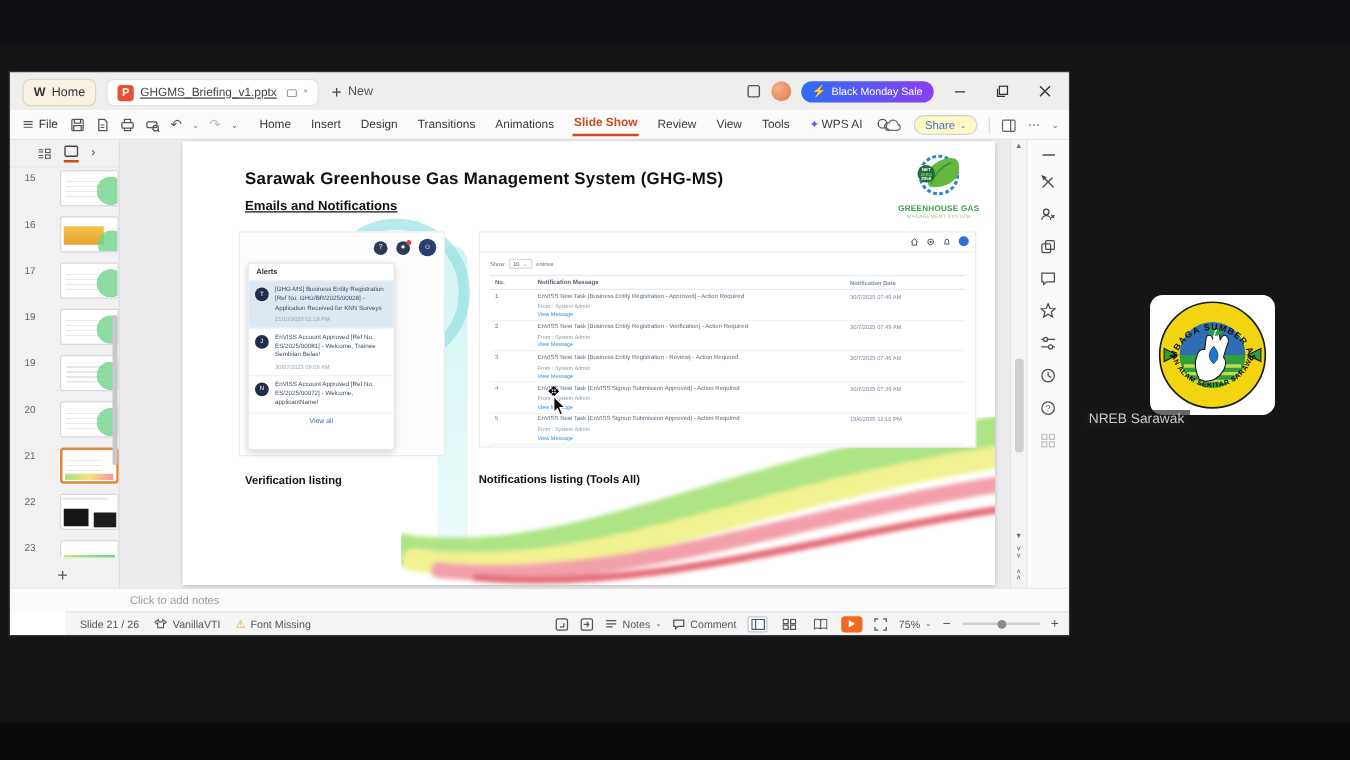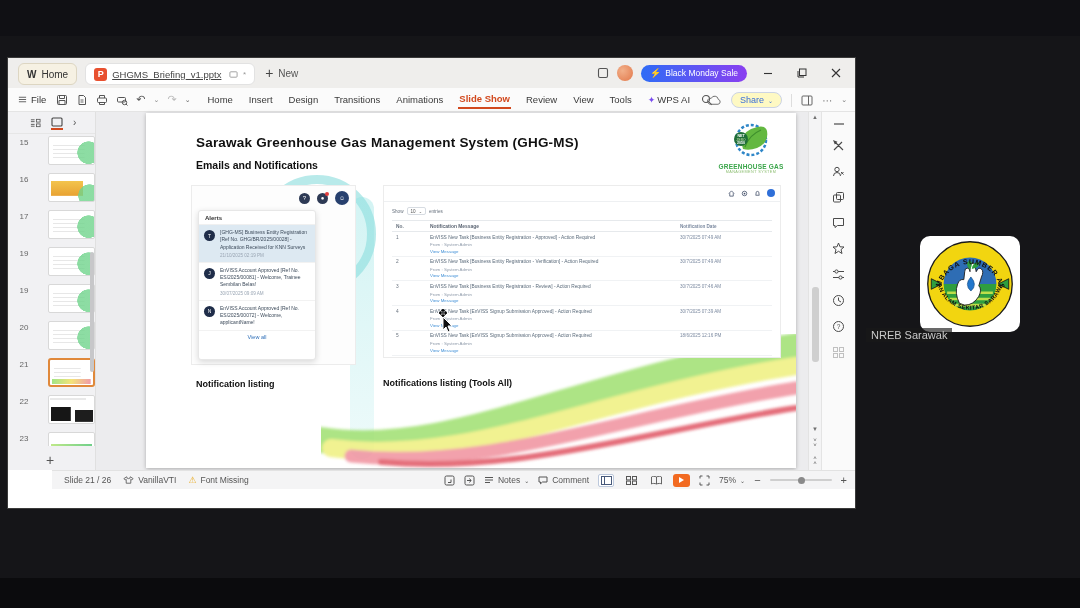--- a/index.html
+++ b/index.html
@@ -76,21 +76,21 @@
               repeating-linear-gradient(180deg, transparent 0 3px, #e7e7e7 3px 4px);
               background-size:90% 20%, 62% 48%; background-repeat:no-repeat; background-position:50% 96%, 4px 5px; }
   .panel-scroll { position:absolute; right:1px; top:140px; width:4px; height:120px; background:#c7c7c9; border-radius:2px; }
   .add-slide { position:absolute; bottom:2px; left:38px; font-size:14px; color:#555; }
 
   
   .canvas { position:relative; flex:1; }
   .slide { position:absolute; left:4px; top:1px; width:650px; height:355px; background:#fff;
            box-shadow:0 1px 4px rgba(0,0,0,.28); overflow:hidden;margin-left:46px; }
   .sl-title { position:absolute; left:50px; top:22px; font-size:13.5px; font-weight:bold; color:#101010; letter-spacing:.2px; }
-  .sl-sub   { position:absolute; left:50px; top:46px; font-size:10.5px; font-weight:bold; color:#101010; }
+  .sl-sub   { position:absolute; left:50px; top:46px; font-size:10.5px; font-weight:bold; color:#101010;text-decoration:underline; }
   .sl-cap { position:absolute; font-size:9px; font-weight:bold; color:#101010; }
   .cap-left { left:50px; top:266px; }
   .cap-right { left:237px; top:265px; }
 
   
   .ghg-logo { position:absolute; left:570px; top:8px; width:70px; text-align:center; }
   .ghg-name1 { font-size:6.5px; font-weight:bold; color:#3aa54a; letter-spacing:.2px; }
   .ghg-name2 { font-size:3.8px; color:#8fbf74; letter-spacing:.4px; }
 
   
@@ -498,21 +498,21 @@
       <div class="msg-main">EnVISS New Task [EnVISS Signup Submission Approved] - Action Required</div>
       <div class="msg-from">From : System Admin</div>
       <div class="msg-link">View Message</div>
     </div>
     <div class="c-date">18/6/2025 12:16 PM</div>
   </div>
                 </div>
             </div>
           </div>
 
-          <div class="sl-cap cap-left">Notification listing</div>
+          <div class="sl-cap cap-left">Verification listing</div>
           <div class="sl-cap cap-right">Notifications listing (Tools All)</div>
 
           <svg class="cursor" width="22" height="26" viewBox="0 0 22 26">
             <g stroke="#000" stroke-width="0.8" fill="#111">
               <path d="M9,1 L9,7 M6,4 L12,4 M9,0 l-1.6,2 h3.2 z M9,8 l-1.6,-2 h3.2 z M5,4 l2,-1.6 v3.2 z M13,4 l-2,-1.6 v3.2 z"></path>
             </g>
             <path d="M9,8 L9,21 L12,18 L14,23 L16,22 L14,17 L18,17 z" fill="#111" stroke="#fff" stroke-width="1"></path>
           </svg>
         </div>
 
@@ -562,20 +562,23 @@
           </svg>
         <svg class="ic" width="13" height="13" viewBox="0 0 13 13" opacity="0.45">
             <rect x="1.5" y="1.5" width="4" height="4" fill="none" stroke="#7a7a7a" stroke-width="1"></rect>
             <rect x="7.5" y="1.5" width="4" height="4" fill="none" stroke="#7a7a7a" stroke-width="1"></rect>
             <rect x="1.5" y="7.5" width="4" height="4" fill="none" stroke="#7a7a7a" stroke-width="1"></rect>
             <rect x="7.5" y="7.5" width="4" height="4" fill="none" stroke="#7a7a7a" stroke-width="1"></rect>
           </svg>
       </div>
     </div>
 
+    <div class="notesbar">
+      <span>Click to add notes</span>
+    </div>
 
     <div class="statusbar">
       <div class="sb-left">
         <span>Slide 21 / 26</span>
         <span class="sb-item">
           <svg class="ic" width="11" height="10" viewBox="0 0 12 10">
               <path d="M4,1.5 L1,3.5 L2.5,5 L3.5,4.2 V8.5 h5 V4.2 L9.5,5 L11,3.5 L8,1.5 a2,2 0 0 1 -4,0 z" fill="none" stroke="#555" stroke-width="0.9"></path>
             </svg>
           <span>VanillaVTI</span>
         </span>

